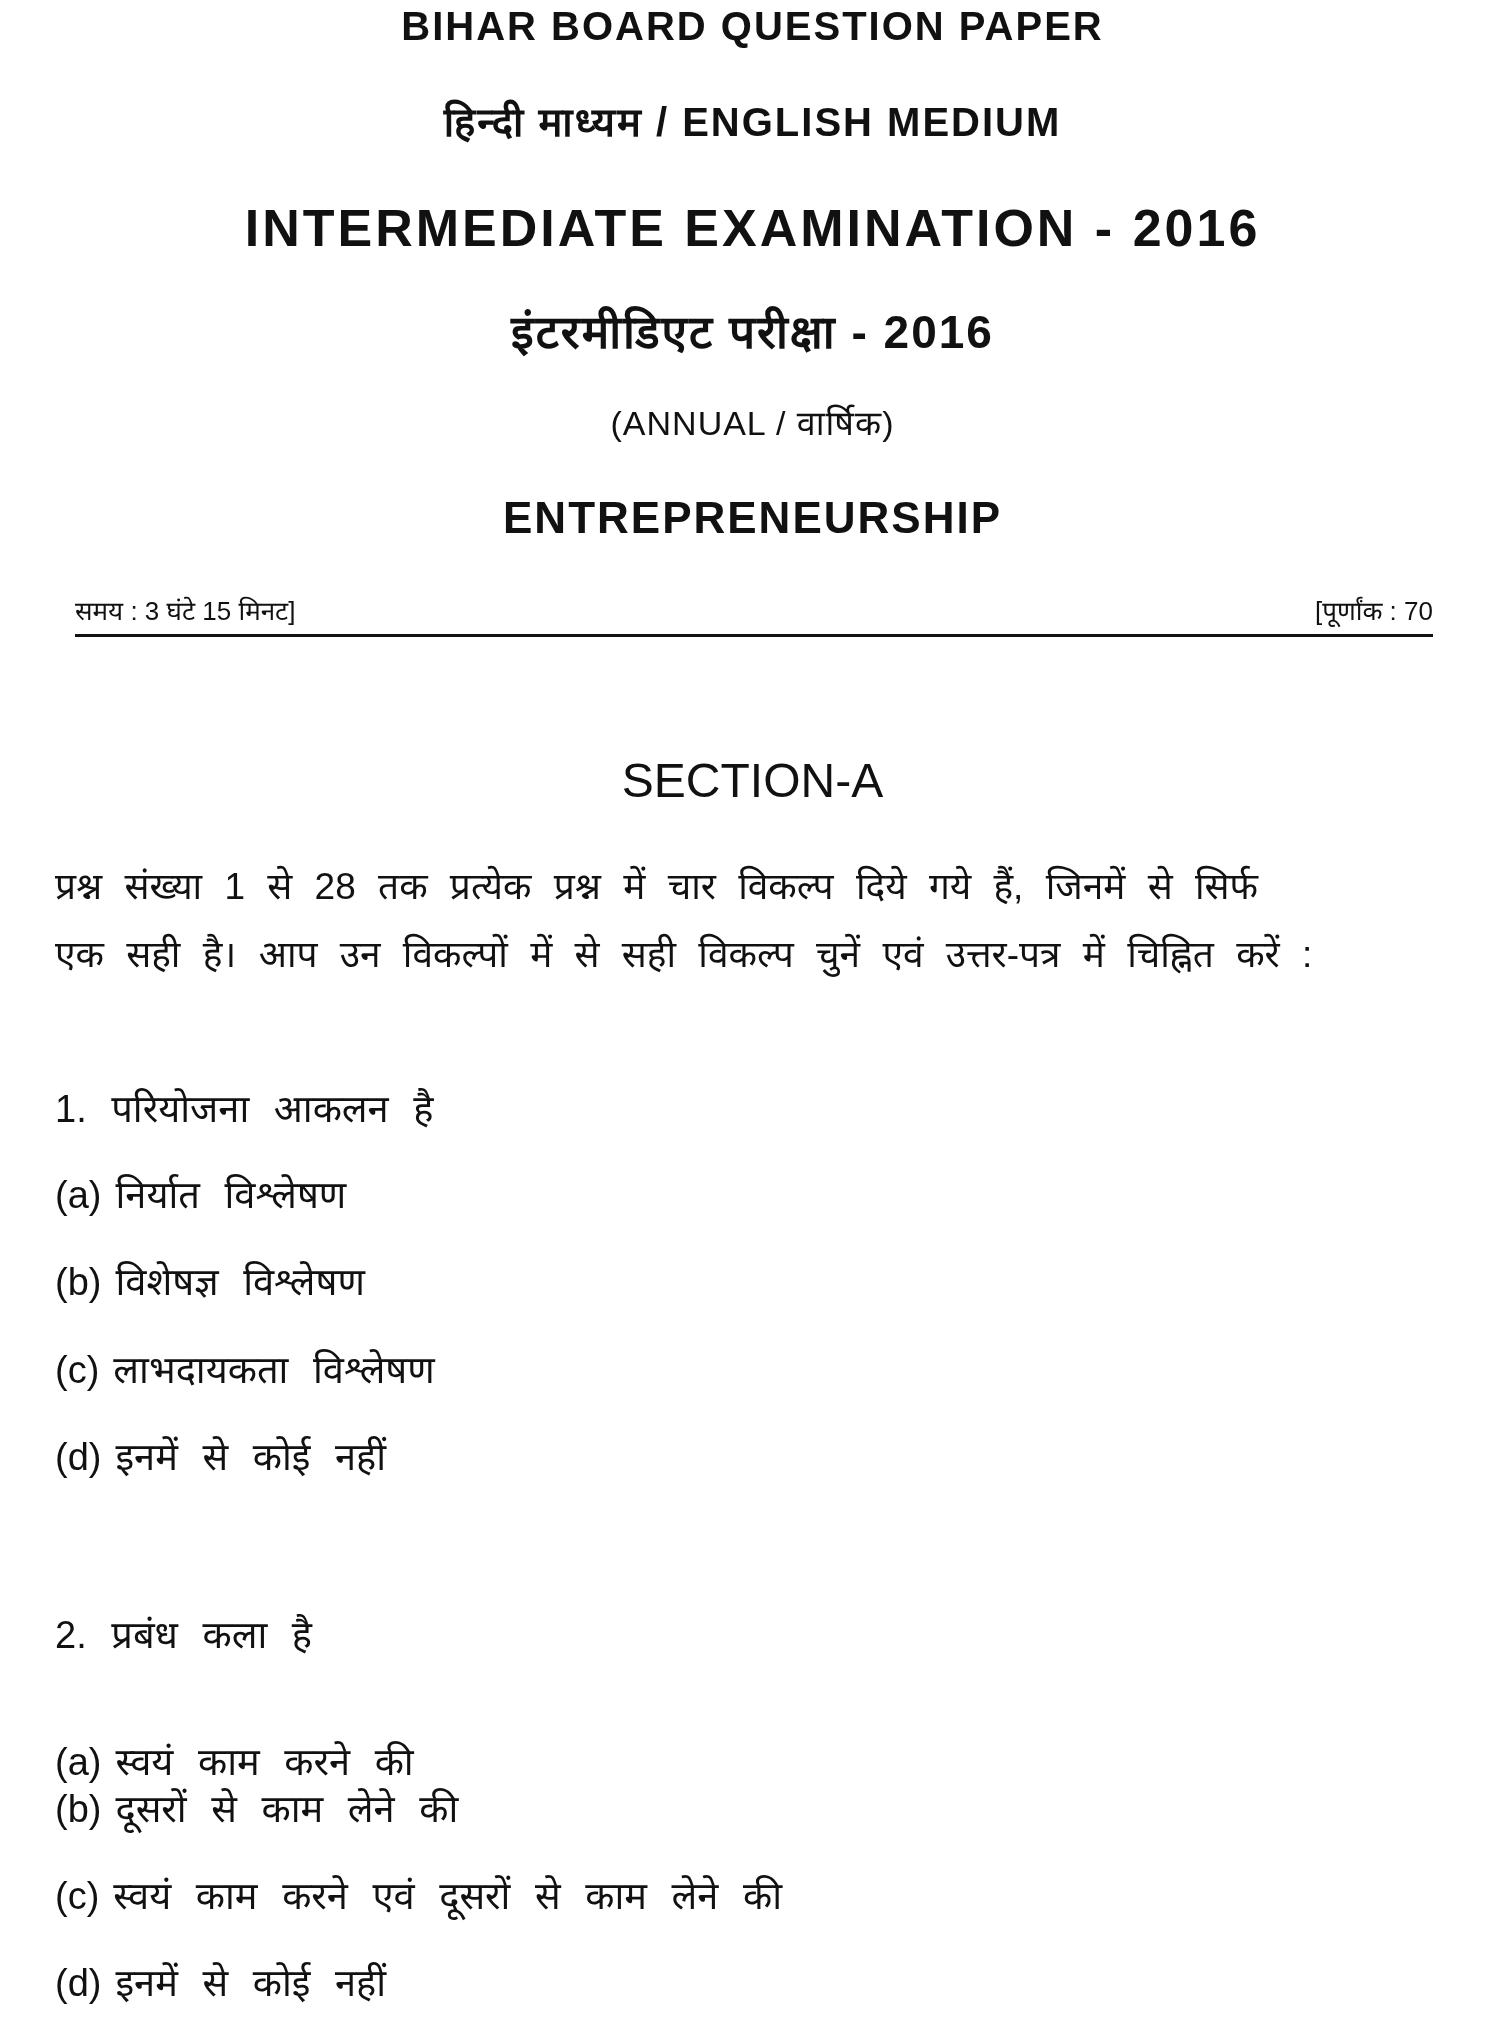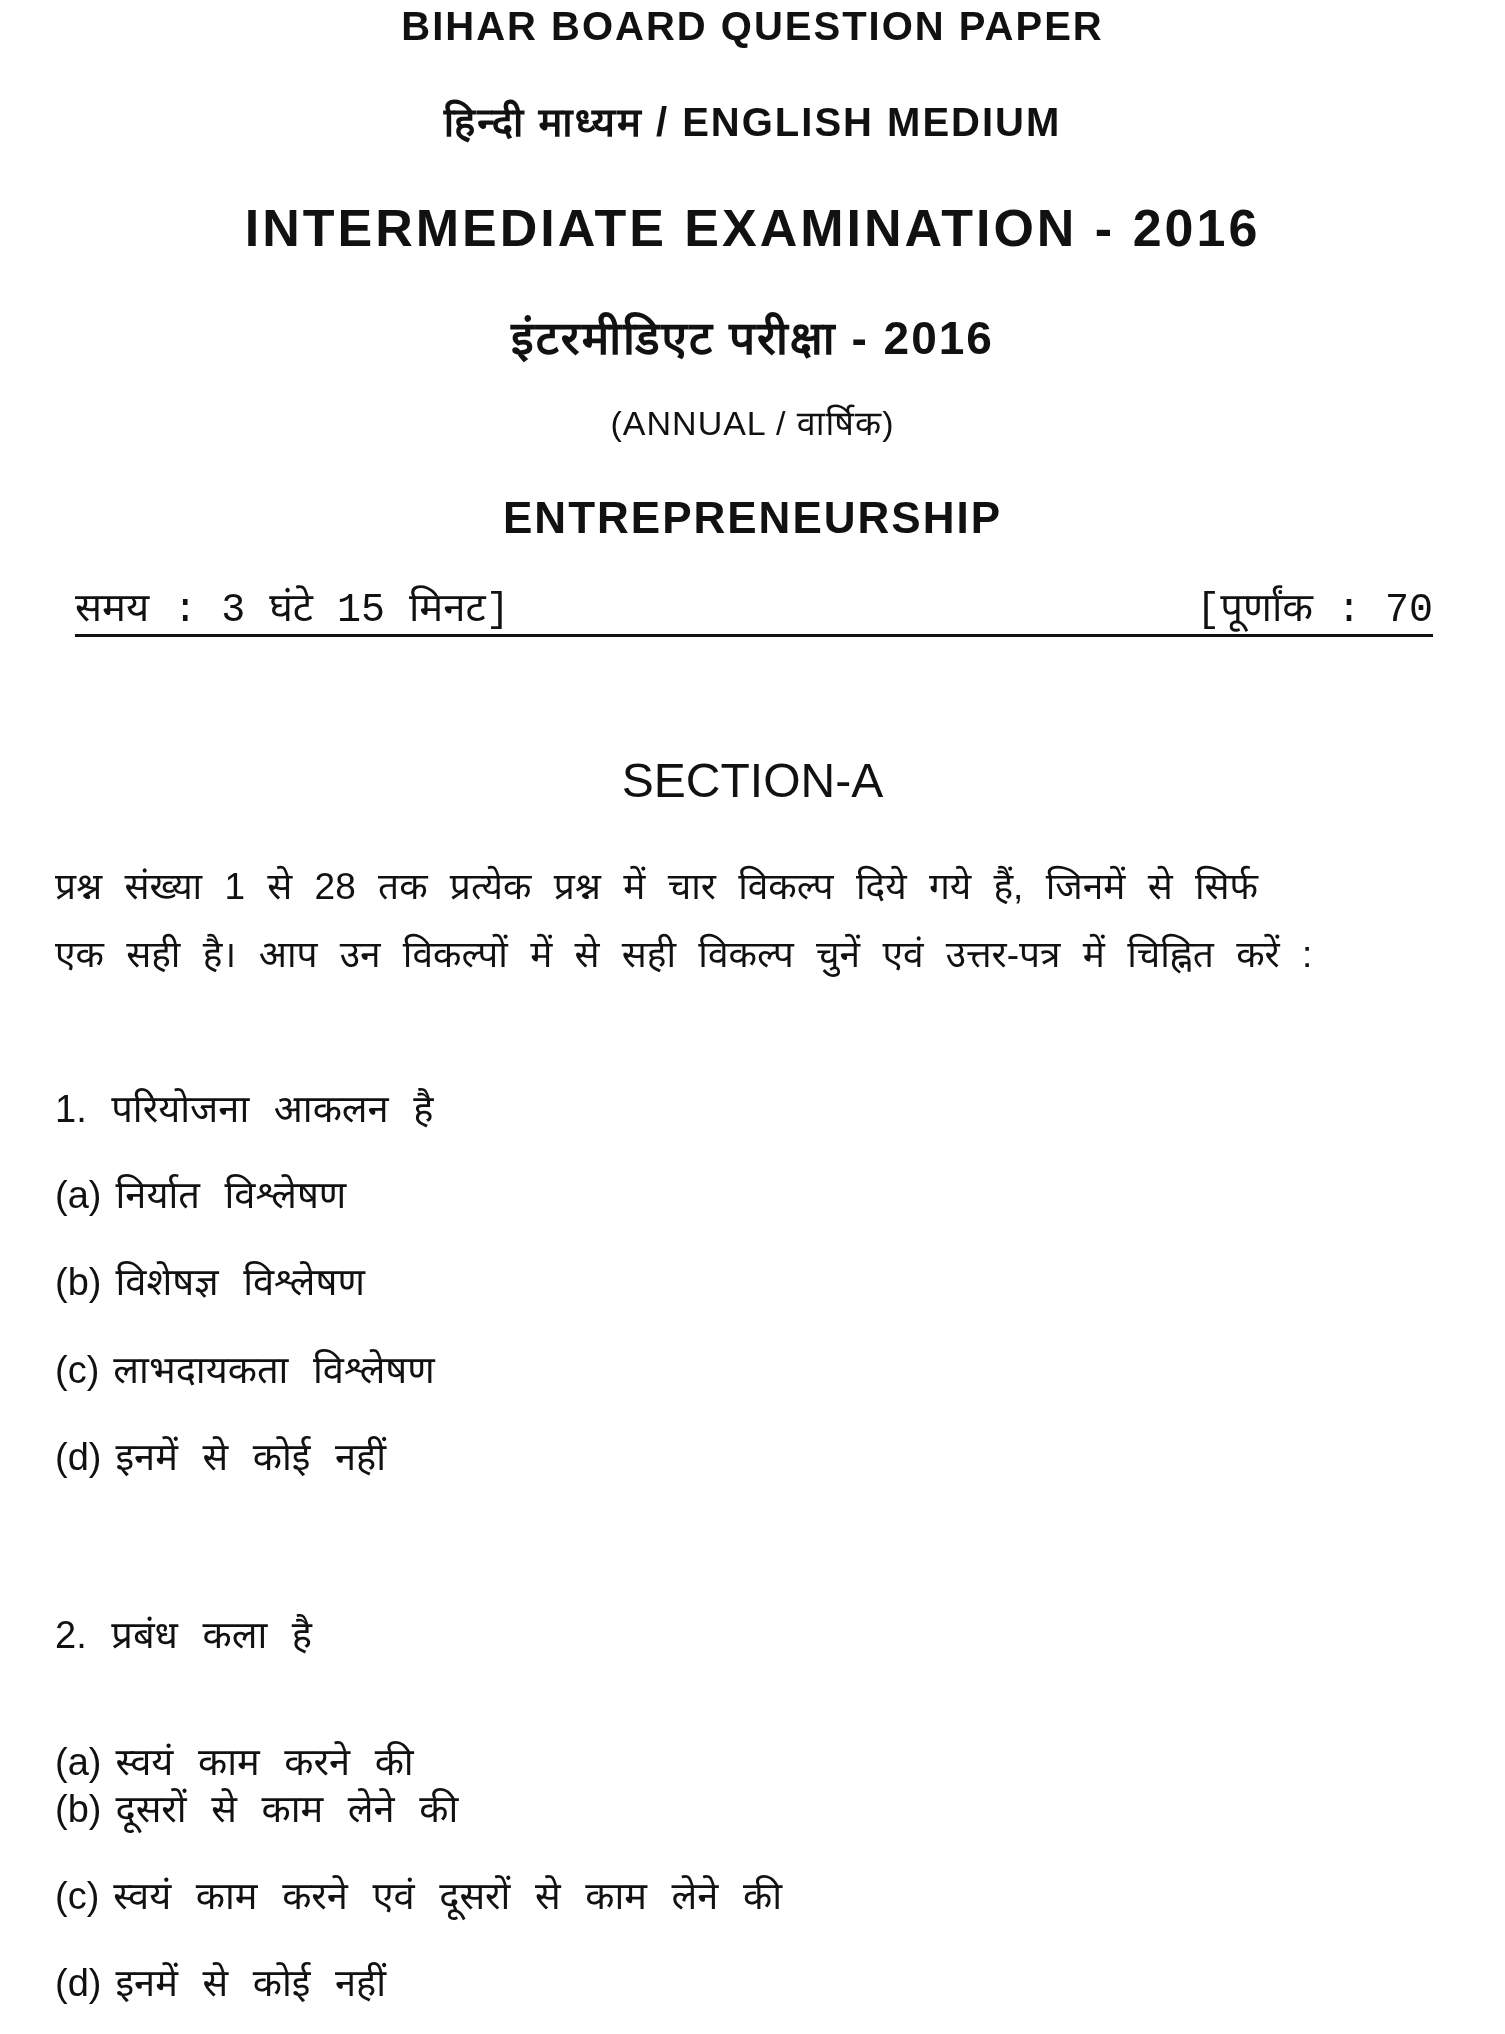--- a/index.html
+++ b/index.html
@@ -20,34 +20,33 @@
     left: 0;
     width: 1505px;
     text-align: center;
     white-space: nowrap;
   }
   .h-bold { font-weight: bold; letter-spacing: 2px; }
 
   #title1 { top: 0px; font-size: 40px; line-height: 52px; }
   #title2 { top: 96px; font-size: 40px; line-height: 52px; }
   #title3 { top: 196px; font-size: 52px; line-height: 64px; letter-spacing: 3px; }
-  #title4 { top: 304px; font-size: 46px; line-height: 56px; margin-top: 6px; }
+  #title4 { top: 304px; font-size: 46px; line-height: 56px; }
   #title5 { top: 400px; font-size: 34px; line-height: 46px; font-weight: normal; letter-spacing: 1px; }
   #title6 { top: 490px; font-size: 44px; line-height: 56px; letter-spacing: 2px; }
 
   #meta-row {
     position: absolute;
     left: 75px;
     width: 1358px;
     top: 588px;
     height: 46px;
     border-bottom: 3px solid #111;
-    font-size: 40px;
+    font-size: 26px;
     line-height: 46px;
-    font-family: Liberation Mono, monospace;
   }
   #meta-time { position: absolute; left: 0; top: 0; }
   #meta-marks { position: absolute; right: 0; top: 0; }
 
   #section-heading { top: 758px; font-size: 48px; line-height: 46px; }
 
   .para-line {
     position: absolute;
     left: 55px;
     font-size: 37px;

